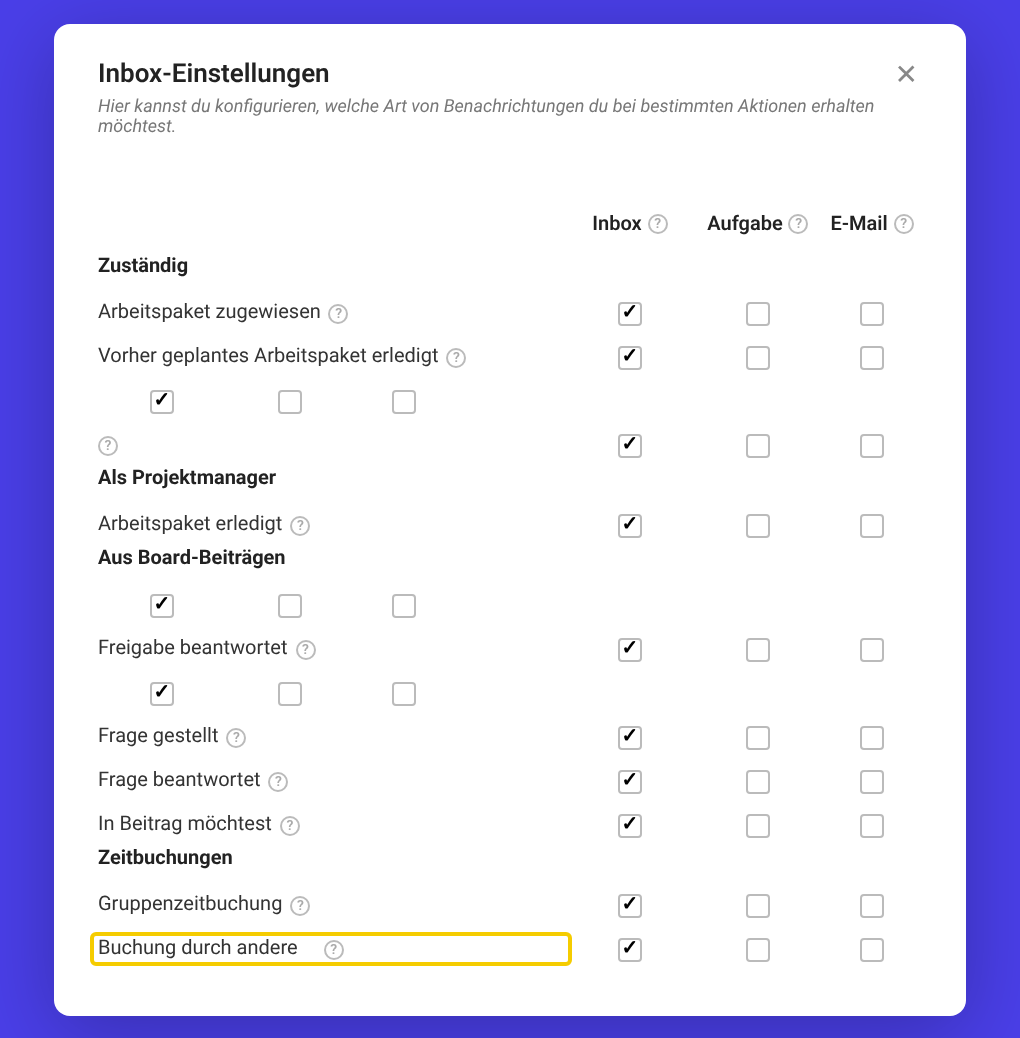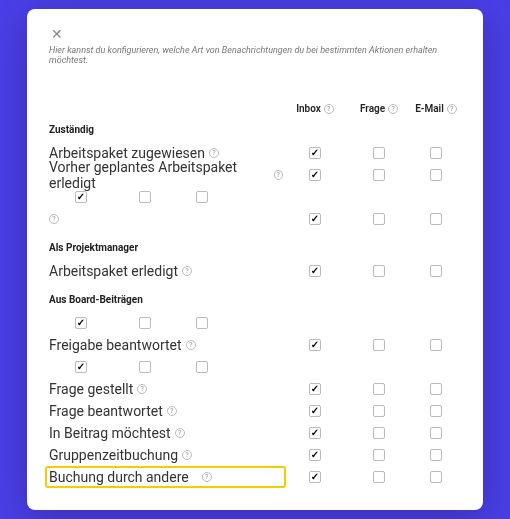--- a/index.html
+++ b/index.html
@@ -63,32 +63,31 @@
     align-items: center;
     justify-content: center;
     gap: 3px;
     margin-top: 24px;
   }
   .col-head:last-child { width: 50px; }
   .section-title {
     font-size: 10px;
     font-weight: 700;
     color: #222;
-    margin-top: 12px;
     margin-bottom: 7px;
   }
   .section-title:first-of-type { margin-top: 0; }
   .row {
     display: flex;
     align-items: center;
     height: 22px;
   }
   .row-label {
     flex: 1;
-    font-size: 14px;
+    font-size: 10px;
     color: #333;
     display: flex;
     align-items: center;
     gap: 4px;
   }
   .row-label.highlighted {
     position: relative;
     gap: 13px;
   }
   .row-label.highlighted::before {
@@ -138,34 +137,35 @@
     color: #aaa;
     font-weight: 600;
   }
   .help-icon::before { content: "?"; }
 </style>
 </head>
 <body>
 
 <div class="modal">
   <div class="modal-header">
+    <div class="modal-title">Inbox-Einstellungen</div>
     <button class="close-btn">
       <span>✕</span>
     </button>
   </div>
   <div class="modal-desc">Hier kannst du konfigurieren, welche Art von Benachrichtungen du bei bestimmten Aktionen erhalten möchtest.</div>
 
   <div class="col-headers">
     <div class="col-label-spacer"></div>
     <div class="col-head">
       <span>Inbox</span>
       <span class="help-icon"></span>
     </div>
     <div class="col-head">
-      <span>Frage</span>
+      <span>Aufgabe</span>
       <span class="help-icon"></span>
     </div>
     <div class="col-head">
       <span>E-Mail</span>
       <span class="help-icon"></span>
     </div>
   </div>
 
   <div id="sections">
       <div class="section-title">Zuständig</div>
@@ -316,20 +316,21 @@
         <div class="cell">
           <span class="checkbox checked"></span>
         </div>
         <div class="cell">
           <span class="checkbox"></span>
         </div>
         <div class="cell">
           <span class="checkbox"></span>
         </div>
       </div>
+      <div class="section-title">Zeitbuchungen</div>
       <div class="row">
         <div class="row-label">
           <span>Gruppenzeitbuchung</span>
           <span class="help-icon"></span>
         </div>
         <div class="cell">
           <span class="checkbox checked"></span>
         </div>
         <div class="cell">
           <span class="checkbox"></span>

